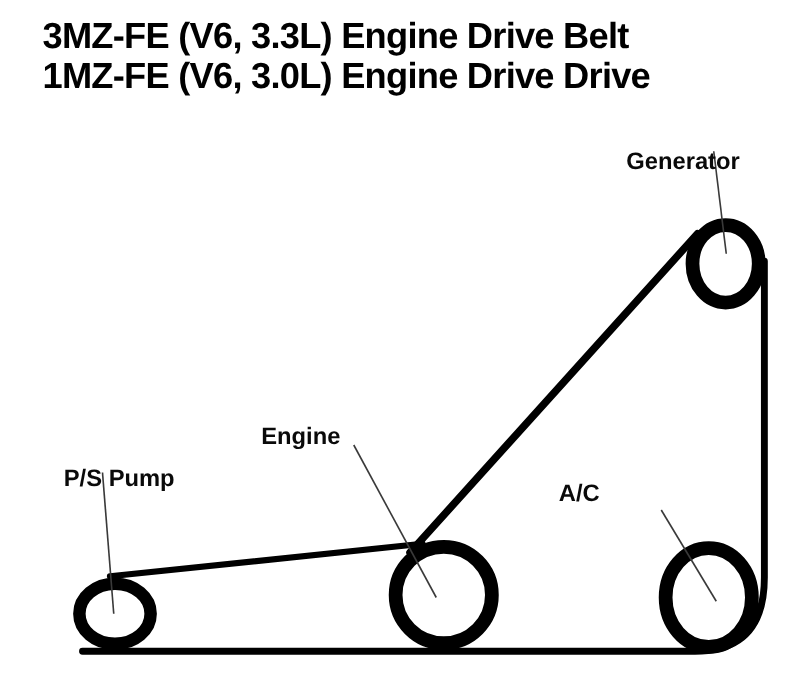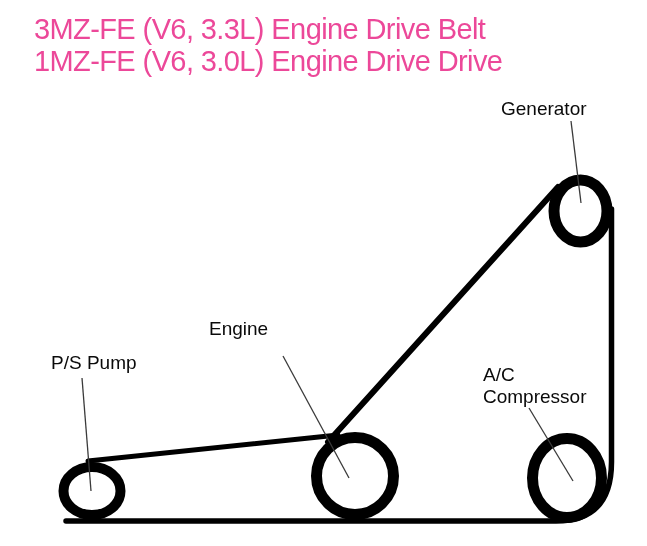--- a/index.html
+++ b/index.html
@@ -13,38 +13,39 @@
     height: 546px;
     background: #ffffff;
     font-family: "Liberation Sans", sans-serif;
     overflow: hidden;
   }
   .title {
     position: absolute;
     left: 34px;
     top: 13px;
     font-size: 29px;
-    font-weight: normal;
-    color: #ec4899;
+    font-weight: bold;
+    color: #000000;
     line-height: 32px;
     letter-spacing: -0.6px;
     white-space: nowrap;
   }
   .label {
     position: absolute;
     font-size: 19px;
-    font-weight: normal;
+    font-weight: bold;
     color: #0a0a0a;
     line-height: 22px;
     white-space: nowrap;
+    margin-top: 21px;
   }
   .label-generator   { left: 501px; top: 98px;  }
   .label-crankshaft  { left: 209px; top: 318px; }
   .label-ps-pump     { left: 51px;  top: 352px; }
-  .label-ac          { left: 483px; top: 364px; }
+  .label-ac          { left: 447px; top: 364px; }
   svg.diagram {
     position: absolute;
     left: 0;
     top: 0;
   }
   .belt path {
     fill: none;
     stroke-linecap: round;
     stroke-linejoin: round;
   }
@@ -92,16 +93,15 @@
   <div class="label label-generator">Generator</div>
 
   <div class="label label-crankshaft">
     <div>Engine</div>
   </div>
 
   <div class="label label-ps-pump">P/S Pump</div>
 
   <div class="label label-ac">
     <div>A/C</div>
-    <div>Compressor</div>
   </div>
 
 </div>
 
 </body></html>

